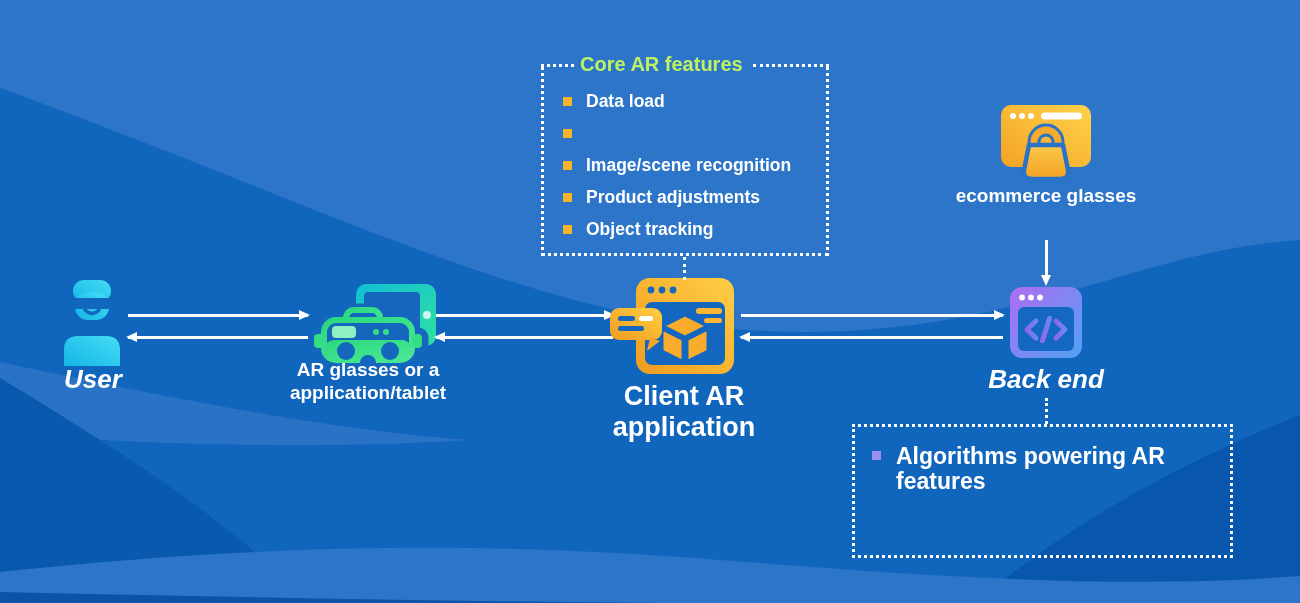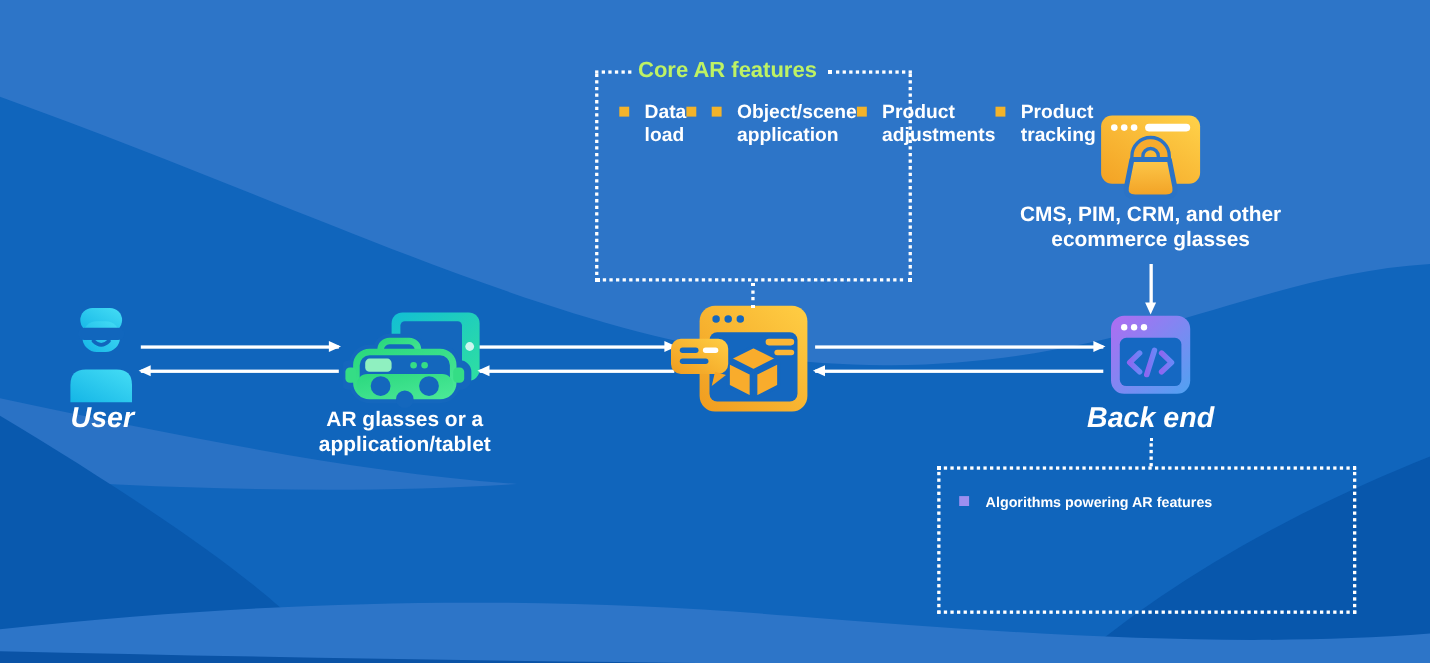--- a/index.html
+++ b/index.html
@@ -26,32 +26,32 @@
   .varrow::after { content:""; position:absolute; bottom:-10px; left:50%; transform:translateX(-50%);
       width:0; height:0; border-top:11px solid #fff; border-left:5.5px solid transparent; border-right:5.5px solid transparent; }
   
   .vdots { position:absolute; width:0; border-left:3px dotted #ffffff; }
 
   
   .feature-box { position:absolute; border:3px dotted #ffffff; }
   .feature-box.no-top { border-top:none; }
   .border-seg { position:absolute; top:-3px; height:0; border-top:3px dotted #ffffff; }
   .box-title { position:absolute; top:-14px; color:#bef264; font-size:20px; font-weight:700; white-space:nowrap; }
-  .feature-list { display:flex; flex-direction:row; }
+  .feature-list { display:flex; flex-direction:column; }
   .feature-item { display:flex; align-items:flex-start; color:#fff; font-weight:700; }
   .bullet { flex:0 0 auto; width:9px; height:9px; margin-top:6px; }
   .bullet.gold { background:#f3b32a; }
   .bullet.lavender { background:#9d8ff0; }
 
   #core-box { left:541px; top:67px; width:288px; height:189px; padding:24px 10px 0 19px; }
   #core-box .feature-item { font-size:17.5px; height:32px; }
   #core-box .bullet { margin-right:14px; }
 
   #backend-box { left:852px; top:424px; width:381px; height:134px; padding:17px 14px 0 17px; }
-  #backend-box .feature-item { font-size:13px; line-height:25px; margin-bottom:8px; }
+  #backend-box .feature-item { font-size:23px; line-height:25px; margin-bottom:8px; }
   #backend-box .bullet { margin-right:15px; margin-top:7px; }
 </style>
 </head>
 <body>
 
 <div id="stage">
 
   <svg id="bg" viewBox="0 0 1300 603" preserveAspectRatio="none" aria-hidden="true">
     <rect x="0" y="0" width="1300" height="603" fill="#1065bc"></rect>
     <path d="M0,0 H1300 V240 C1140,250 1030,330 810,332 C560,334 350,215 0,88 Z" fill="#2d75c8"></path>
@@ -110,21 +110,21 @@
     <rect x="2" y="52" width="10" height="14" rx="4" fill="#35dd85"></rect>
     <rect x="100" y="52" width="10" height="14" rx="4" fill="#35dd85"></rect>
     <rect x="12" y="58" width="88" height="20" rx="10" fill="url(#gGreen)"></rect>
     <circle cx="34" cy="69" r="9" fill="#1467bd"></circle>
     <circle cx="78" cy="69" r="9" fill="#1467bd"></circle>
     <circle cx="56" cy="81" r="8" fill="#1467bd"></circle>
     <rect x="20" y="44" width="24" height="12" rx="4" fill="#8ff0c0"></rect>
     <circle cx="64" cy="50" r="3" fill="#35dd85"></circle>
     <circle cx="74" cy="50" r="3" fill="#35dd85"></circle>
   </svg>
-  <div class="node-label fs19" style="left:268px; top:370px; width:200px;">
+  <div class="node-label fs19" style="left:268px; top:358px; width:200px;">
     <span>AR glasses or a</span>
     <span>application/tablet</span>
   </div>
 
   <div class="harrow to-right" style="left:436px; top:314px; width:177px;"></div>
   <div class="harrow to-left" style="left:436px; top:336px; width:177px;"></div>
 
   <svg class="icon" style="left:608px; top:276px;" width="130" height="102" viewBox="0 0 130 102">
     <defs>
       <linearGradient id="gGold" x1="0" y1="1" x2="1" y2="0">
@@ -146,20 +146,24 @@
       <path d="M54,53 l21,10.5 v22 l-21,-10.5 z"></path>
       <path d="M100,53 l-21,10.5 v22 l21,-10.5 z"></path>
     </g>
 
     <rect x="2" y="32" width="52" height="32" rx="9" fill="url(#gGold)"></rect>
     <path d="M42,62 l-3,13 13,-10 z" fill="#f4a526"></path>
     <rect x="10" y="40" width="17" height="5" rx="2.5" fill="#1467bf"></rect>
     <rect x="31" y="40" width="14" height="5" rx="2.5" fill="#ffffff"></rect>
     <rect x="10" y="50" width="26" height="5" rx="2.5" fill="#1467bf"></rect>
   </svg>
+  <div class="node-label fs27" style="left:584px; top:381px; width:200px;">
+    <span>Client AR</span>
+    <span>application</span>
+  </div>
 
   <div class="harrow to-right" style="left:741px; top:314px; width:262px;"></div>
   <div class="harrow to-left" style="left:741px; top:336px; width:262px;"></div>
 
   <svg class="icon" style="left:1009px; top:286px;" width="74" height="73" viewBox="0 0 74 73">
     <defs>
       <linearGradient id="gPB" x1="0" y1="0" x2="1" y2="1">
         <stop offset="0" stop-color="#b06cf2"></stop>
           <stop offset="1" stop-color="#4fa2f2"></stop>
       </linearGradient>
@@ -199,49 +203,48 @@
     <circle cx="22" cy="12" r="3" fill="#fff"></circle>
     <circle cx="31" cy="12" r="3" fill="#fff"></circle>
     <rect x="41" y="8.5" width="41" height="7" rx="3.5" fill="#ffffff"></rect>
 
     <path d="M34,46 v-8 a12,12 0 0 1 24,0 v8" stroke="#2b73c6" stroke-width="13" fill="none" stroke-linecap="round"></path>
     <path d="M34,46 v-8 a12,12 0 0 1 24,0 v8" stroke="#f7ab2e" stroke-width="7" fill="none" stroke-linecap="round"></path>
 
     <path d="M29,41 h34 l5,25 q1.5,9 -8,9 h-28 q-9.5,0 -8,-9 z" fill="url(#gGoldBag)" stroke="#2b73c6" stroke-width="4.5" stroke-linejoin="round"></path>
   </svg>
   <div class="node-label fs19" style="left:916px; top:184px; width:260px;">
-    <span>CMS, PIM, CRM, and other</span>
     <span>ecommerce glasses</span>
   </div>
   <div class="varrow" style="left:1045px; top:240px; height:36px;"></div>
 
   <div class="vdots" style="left:683px; top:257px; height:23px;"></div>
   <div id="core-box" class="feature-box no-top">
     <div class="border-seg" style="left:-3px; width:33px;"></div>
     <div class="border-seg" style="right:-3px; width:76px;"></div>
     <div class="box-title" style="left:36px;">Core AR features</div>
     <div class="feature-list">
       <div class="feature-item">
         <span class="bullet gold"></span>
         <span>Data load</span>
       </div>
       <div class="feature-item">
         <span class="bullet gold"></span>
       </div>
       <div class="feature-item">
         <span class="bullet gold"></span>
-        <span>Object/scene application</span>
+        <span>Image/scene recognition</span>
       </div>
       <div class="feature-item">
         <span class="bullet gold"></span>
         <span>Product adjustments</span>
       </div>
       <div class="feature-item">
         <span class="bullet gold"></span>
-        <span>Product tracking</span>
+        <span>Object tracking</span>
       </div>
     </div>
   </div>
 
   <div class="vdots" style="left:1045px; top:398px; height:26px;"></div>
   <div id="backend-box" class="feature-box">
     <div class="feature-list">
       <div class="feature-item">
         <span class="bullet lavender"></span>
         <span>Algorithms powering AR features</span>

